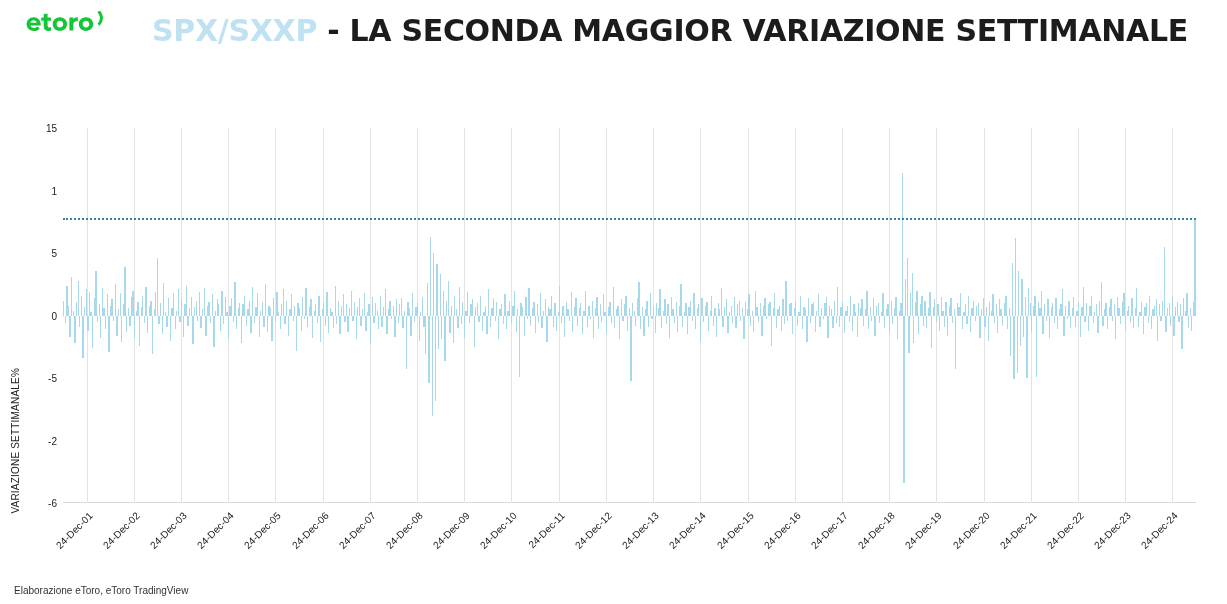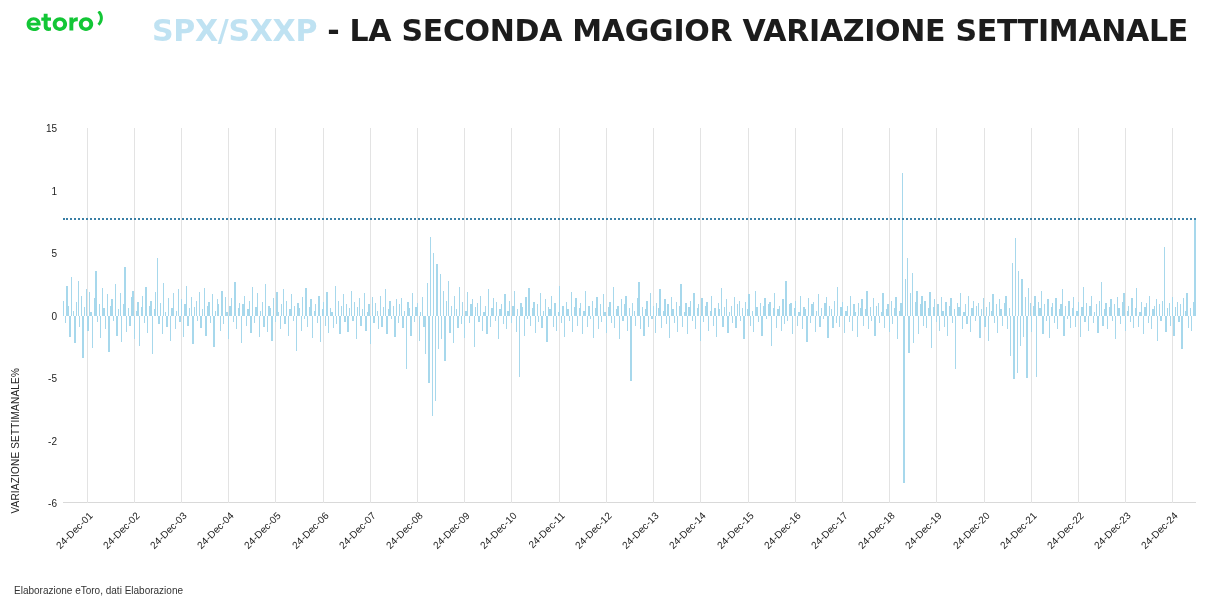--- a/index.html
+++ b/index.html
@@ -928,15 +928,15 @@
         <div class="bar" style="left: 1123.3px; width: 1.29301px; top: 165px; height: 22.5px; background: rgb(167, 216, 236);"></div>
         <div class="bar" style="left: 1124.92px; width: 1.29301px; top: 187.5px; height: 12.5px; background: rgb(167, 216, 236);"></div>
         <div class="bar" style="left: 1126.53px; width: 1.29301px; top: 180px; height: 7.5px; background: rgb(167, 216, 236);"></div>
         <div class="bar" style="left: 1128.15px; width: 1.29301px; top: 187.5px; height: 15px; background: rgb(167, 216, 236);"></div>
         <div class="bar" style="left: 1129.77px; width: 1.29301px; top: 173.75px; height: 13.75px; background: rgb(167, 216, 236);"></div>
         <div class="bar" style="left: 1131.38px; width: 1.29301px; top: 90px; height: 97.5px; background: rgb(167, 216, 236);"></div>
         <div id="threshold" style="top: 90px; border-top-color: rgb(58, 127, 165);"></div>
       </div>
   </div>
 
-  <div id="footer">Elaborazione eToro, dati Elaborazione</div>
+  <div id="footer">Elaborazione eToro, eToro TradingView</div>
 
 </div>
 
 </body></html>

